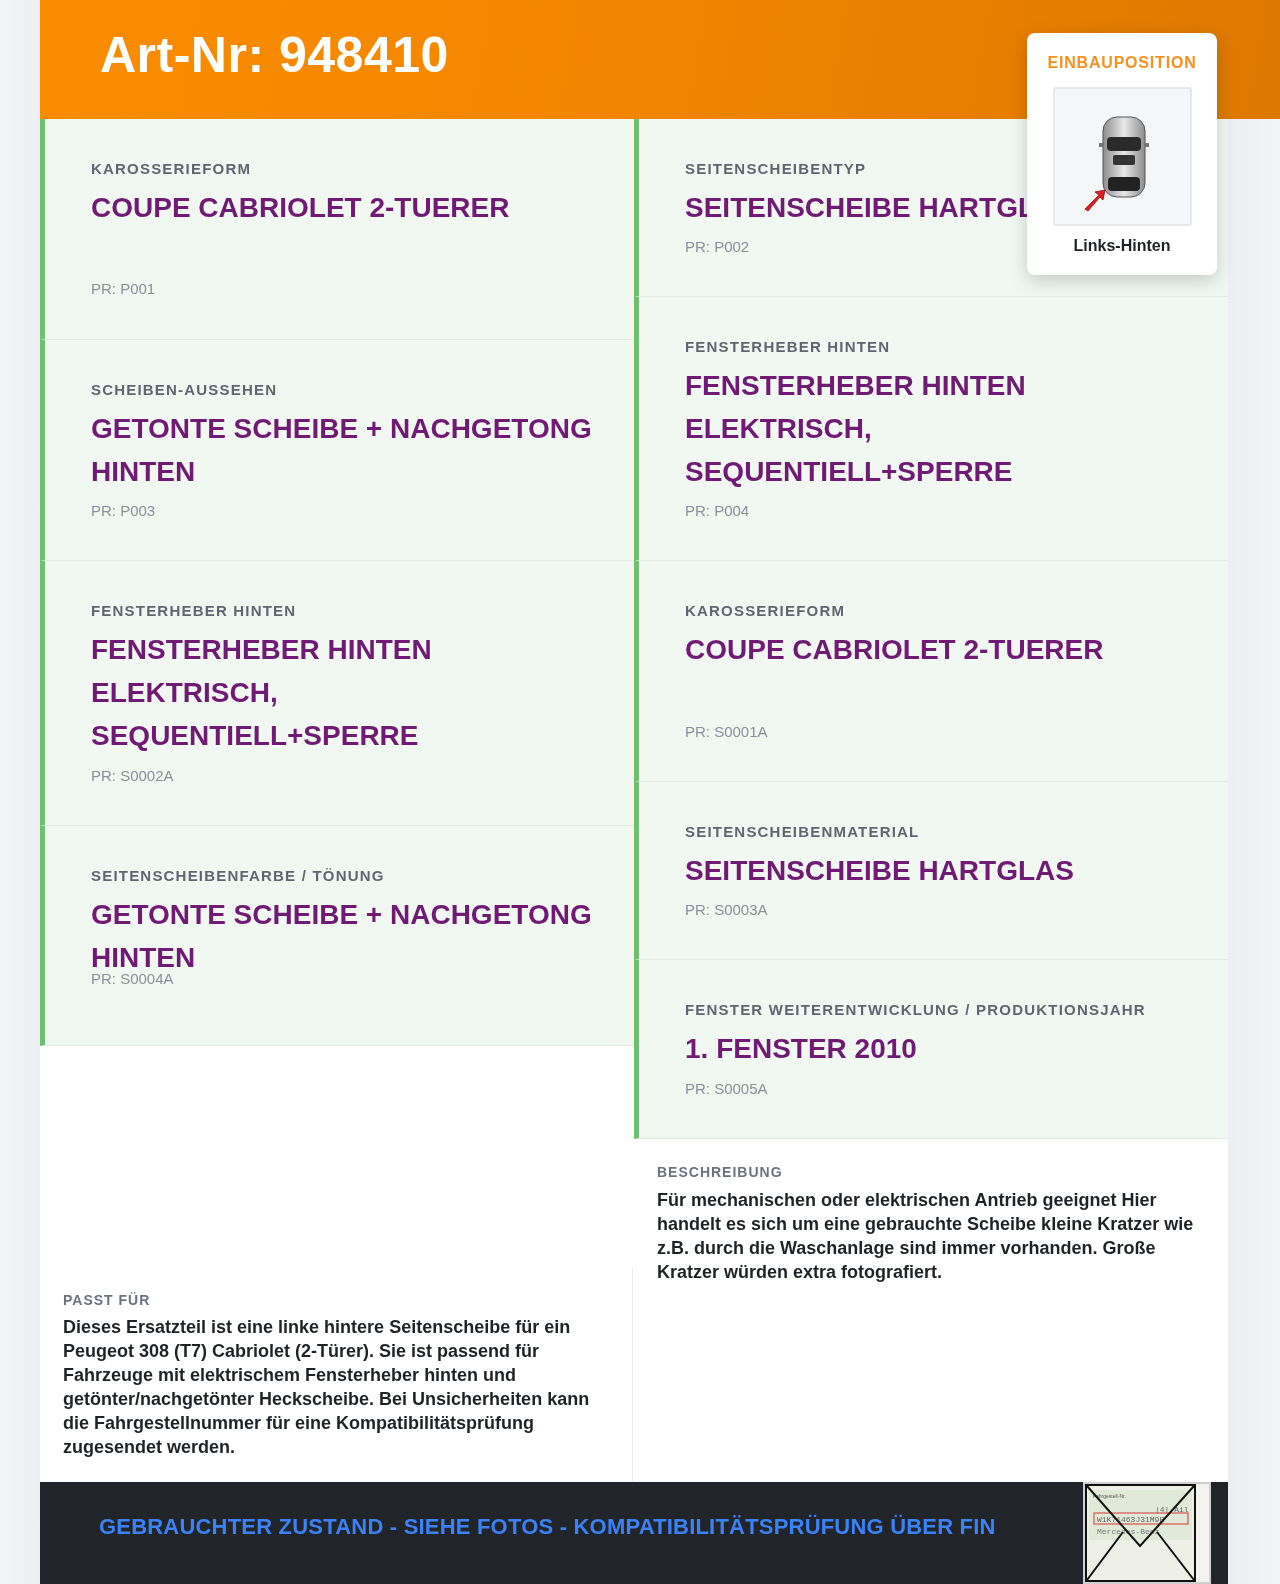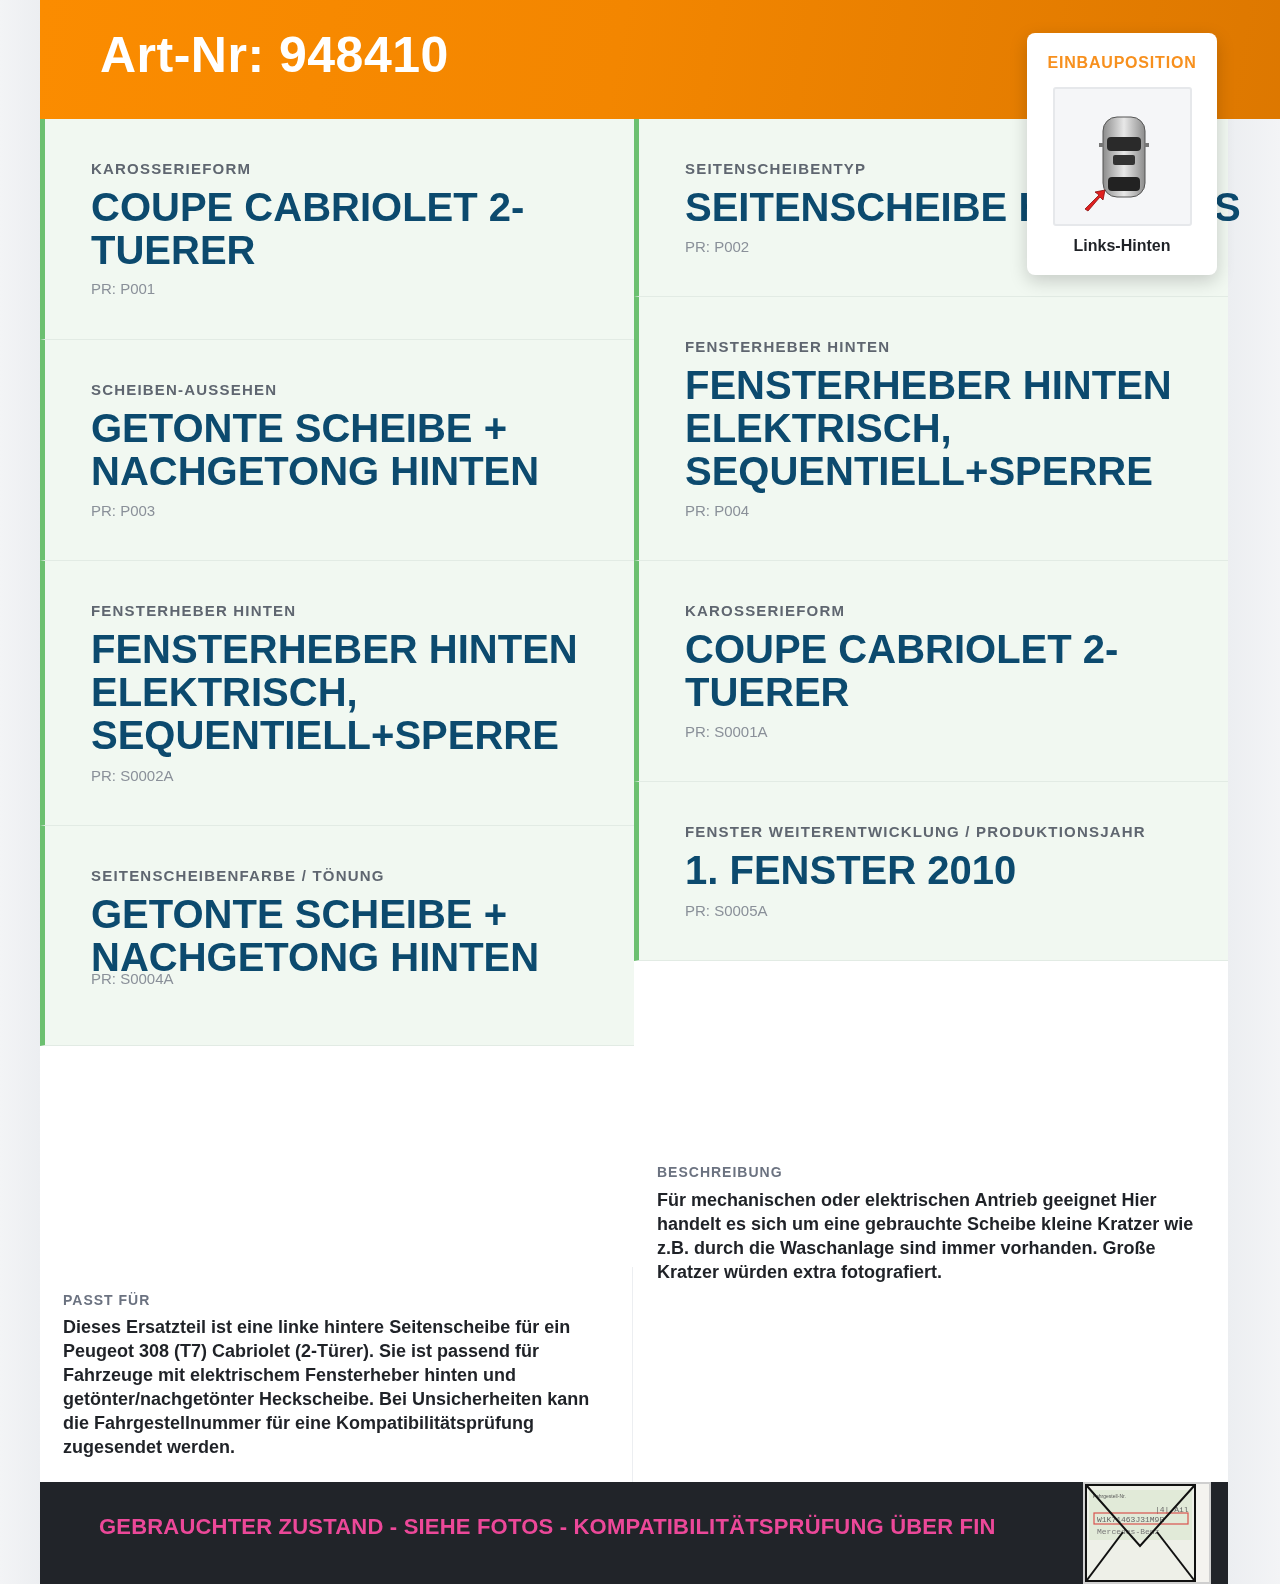--- a/index.html
+++ b/index.html
@@ -36,21 +36,21 @@
       border-bottom: 1px solid #e2ebe4;
       padding-left: 41px; padding-right: 38px;
     }
     .cell .label {
       position: absolute; left: 46px;
       font-size: 15px; font-weight: 700; color: #5f6670; letter-spacing: 1.2px;
       text-transform: uppercase;
     }
     .cell .value {
       position: absolute; left: 46px; width: 520px;
-      font-size: 40px; font-weight: 700; color: #0c4a6e; line-height: 43px;
+      font-size: 28px; font-weight: 700; color: #701a75; line-height: 43px;
       text-transform: uppercase;
     }
     .cell .pr {
       position: absolute; left: 46px;
       font-size: 15px; color: #8a9099;
     }
     .info {
       position: absolute; background: #ffffff; padding-left: 48px;
     }
     .info .ilabel {
@@ -58,21 +58,21 @@
     }
     .info .itext {
       position: absolute; font-size: 18px; font-weight: 700; color: #1f2227; line-height: 24px;
     }
     .footer {
       position: absolute; left: 0; top: 1482px; width: 1188px; height: 102px;
       background: #212429;
     }
     .footer-text {
       position: absolute; left: 59px; top: 32px;
-      color: #ec4899; font-size: 22px; font-weight: 700; letter-spacing: 0.2px;
+      color: #3b82f6; font-size: 22px; font-weight: 700; letter-spacing: 0.2px;
     }
     .fin-image {
       position: absolute; left: 1043px; top: 0; width: 128px; height: 102px;
       background: #f4f3ef;
       border: 2px solid #cfcfcf;
     }
     .popup {
       position: absolute; left: 1027px; top: 20px; width: 190px; height: 242px;
       background: #ffffff; border-radius: 8px;
       box-shadow: 0 6px 18px rgba(0,0,0,0.18);
@@ -133,20 +133,25 @@
       </div>
       <div class="cell" style="height:264px">
         <div class="label" style="top:41px">FENSTERHEBER HINTEN</div>
         <div class="value" style="top:67px">FENSTERHEBER HINTEN ELEKTRISCH, SEQUENTIELL+SPERRE</div>
         <div class="pr" style="top:205px">PR: P004</div>
       </div>
       <div class="cell" style="height:221px">
         <div class="label" style="top:41px">KAROSSERIEFORM</div>
         <div class="value" style="top:67px">COUPE CABRIOLET 2-TUERER</div>
         <div class="pr" style="top:162px">PR: S0001A</div>
+      </div>
+      <div class="cell" style="height:178px">
+        <div class="label" style="top:41px">SEITENSCHEIBENMATERIAL</div>
+        <div class="value" style="top:67px">SEITENSCHEIBE HARTGLAS</div>
+        <div class="pr" style="top:119px">PR: S0003A</div>
       </div>
       <div class="cell" style="height:179px">
         <div class="label" style="top:41px">FENSTER WEITERENTWICKLUNG / PRODUKTIONSJAHR</div>
         <div class="value" style="top:67px">1. FENSTER 2010</div>
         <div class="pr" style="top:120px">PR: S0005A</div>
       </div>
     </div>
   </div>
 
   <div class="info" style="left:0; top:1267px; width:593px; height:215px; border-right:1px solid #eceef1">

